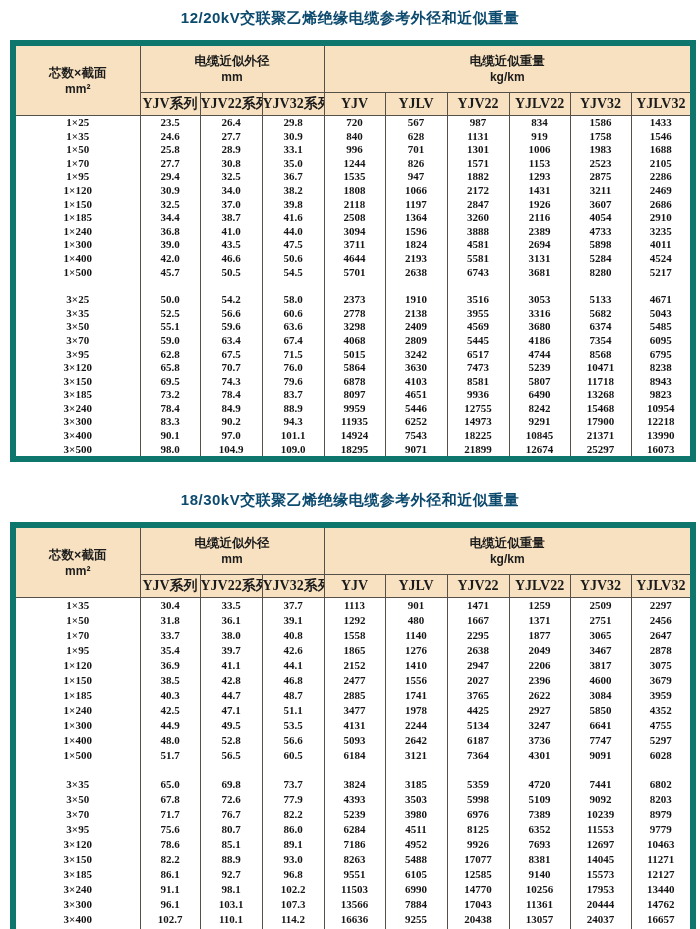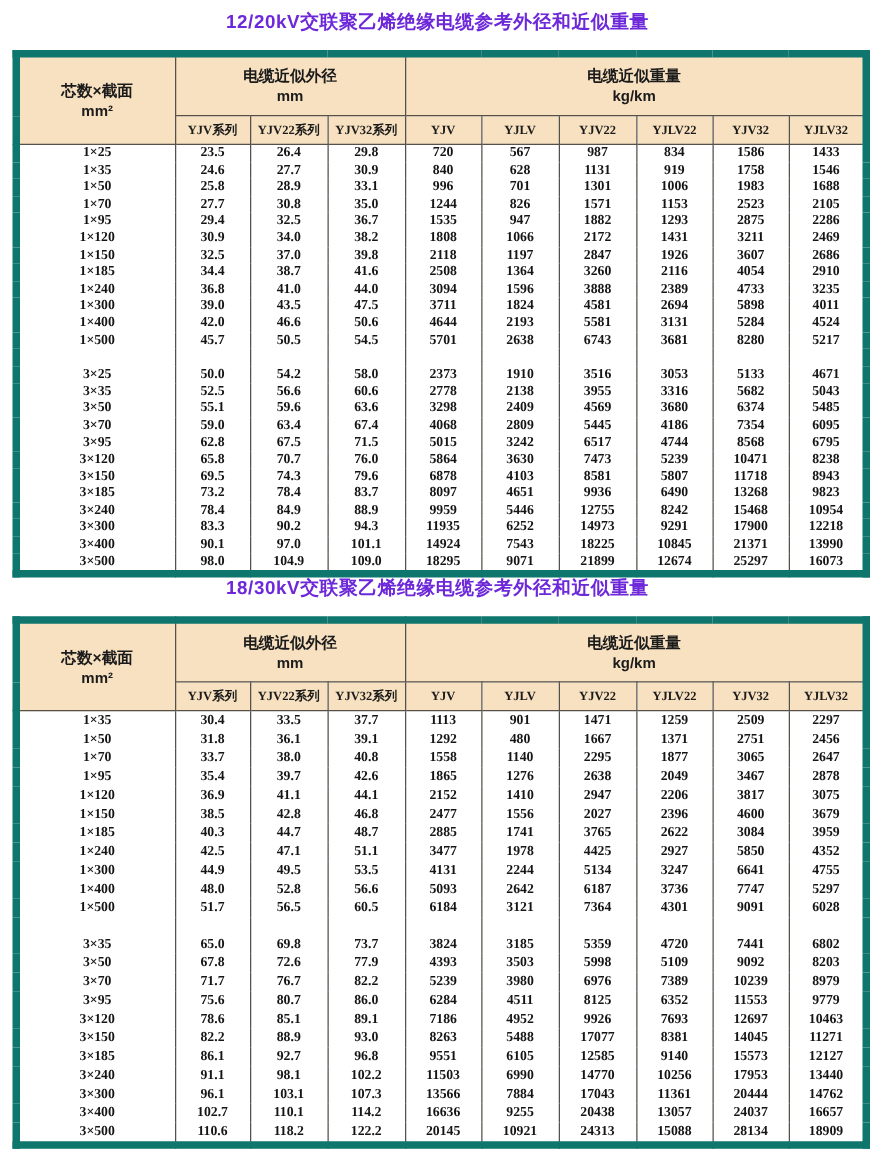--- a/index.html
+++ b/index.html
@@ -14,25 +14,25 @@
     width: 700px;
     height: 929px;
     background: #ffffff;
     overflow: hidden;
   }
   .doc-title {
     text-align: center;
     font-weight: bold;
     font-size: 15px;
     line-height: 18px;
-    color: #6d28d9;
+    color: #0c4a6e;
     letter-spacing: 0.5px;
   }
   .doc-title.first { padding-top: 9px; }
-  .doc-title.second { }
+  .doc-title.second { padding-top: 29px; }
   table.spec {
     border-collapse: collapse;
     table-layout: fixed;
     width: 680px;
     margin: 13px 10px 0 10px;
     border: 6px solid #0f766e;
   }
   table.spec th {
     background: #f7e1c0;
     border: 1px solid #55504a;
@@ -46,21 +46,21 @@
     height: 46px;
     vertical-align: middle;
   }
   th.corner-head {
     font-size: 12.5px;
     line-height: 16px;
     vertical-align: middle;
   }
   tr.series-row th {
     font-family: "Liberation Serif", serif;
-    font-size: 10px;
+    font-size: 14px;
     height: 22px;
     vertical-align: middle;
     overflow: hidden;
     white-space: nowrap;
   }
   .unit-line { font-size: 12px; }
   table.spec td {
     border-left: 1px solid #55504a;
     border-right: 1px solid #55504a;
     border-top: none;

